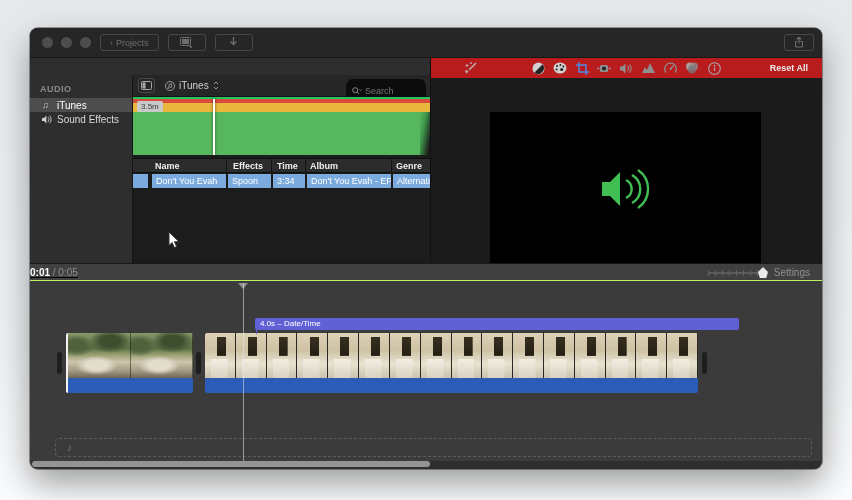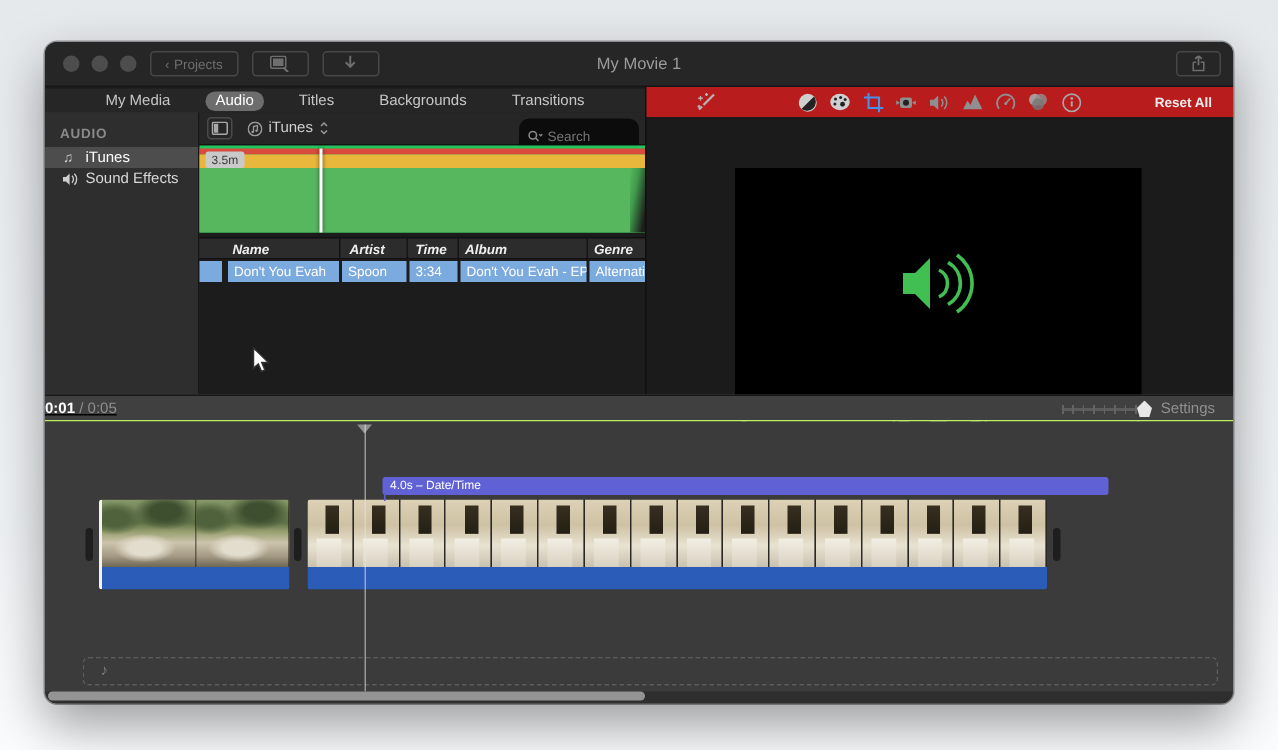--- a/index.html
+++ b/index.html
@@ -56,21 +56,21 @@
   .wf-yellow { position:absolute; left:0; top:6px;  width:100%; height:9px;  background:#e9b73b; }
   .wf-green  { position:absolute; left:0; top:15px; width:100%; height:43px; background:#57b75e; }
   .wf-end { position:absolute; right:0; top:15px; width:10px; height:43px;
             background:linear-gradient(100deg,#57b75e 0%,#3f9a4b 35%,#1c1c1c 88%); }
   .wf-badge { position:absolute; left:4px; top:4px; background:#c9c9c9; color:#3a3a3a; font-size:8px;
               padding:1px 4px; border-radius:2px; z-index:3; }
   .wf-playhead { position:absolute; left:80px; top:2px; width:2px; height:56px; background:#fff;
                  box-shadow:0 0 3px rgba(0,0,0,.6); z-index:2; }
   
   .tbl-header { position:absolute; left:0; top:83px; width:297px; height:15px; background:#2c2c2c;
-                border-top:1px solid #101010; border-bottom:1px solid #101010;font-style:italic; }
+                border-top:1px solid #101010; border-bottom:1px solid #101010; }
   .tbl-header span { position:absolute; top:2px; color:#efefef; font-size:9px; font-weight:bold; }
   .col-sep { position:absolute; top:0; width:1px; height:15px; background:#141414; }
   .tbl-row { position:absolute; left:0; top:99px; width:297px; height:30px; }
   .cell { position:absolute; top:0; height:14px; background:#7aaade; color:#fff; font-size:9px;
           line-height:14px; padding-left:4px; overflow:hidden; white-space:nowrap; }
   
   .adjustbar { position:absolute; left:0; top:0; width:100%; height:20px; background:#b91c1c; }
   .adj-group { position:absolute; left:100px; top:0; height:20px; display:flex; align-items:center; gap:8px; }
   .adj { width:14px; height:14px; display:flex; align-items:center; justify-content:center; }
   .wand { position:absolute; left:33px; top:3px; }
@@ -152,40 +152,32 @@
           </svg>
       </span>
     </div>
     <div class="tb-btn" style="padding:0 11px;">
       <span class="adj">
         <svg width="9" height="11" viewBox="0 0 9 11">
             <path d="M4.5 0 v7 M1.5 4.5 L4.5 7.5 L7.5 4.5" fill="none" stroke="#6e6e6e" stroke-width="1.3"></path>
           </svg>
       </span>
     </div>
-    <div class="win-title">My Movie 1</div>
     <div class="share-btn">
       <svg width="10" height="11" viewBox="0 0 10 11">
           <path d="M5 0.5 v6 M2.8 2.2 L5 0.3 L7.2 2.2" fill="none" stroke="#6e6e6e" stroke-width="1.2"></path>
           <path d="M1 4.5 h-0 M1.5 4.5 v5.5 h7 v-5.5 h-2" fill="none" stroke="#6e6e6e"></path>
           <path d="M1.5 4.5 h2" fill="none" stroke="#6e6e6e"></path>
         </svg>
     </div>
   </div>
 
   <div class="content">
 
     <div class="browser">
-      <div class="tabbar">
-        <span class="tab">My Media</span>
-        <span class="tab active">Audio</span>
-        <span class="tab">Titles</span>
-        <span class="tab">Backgrounds</span>
-        <span class="tab">Transitions</span>
-      </div>
 
       <div class="sidebar">
         <div class="sb-header">AUDIO</div>
         <div class="sb-item selected">
           <span class="sb-ic">♫</span>
           <span>iTunes</span>
         </div>
         <div class="sb-item">
           <span class="sb-ic">
             <svg width="10" height="9" viewBox="0 0 10 9">
@@ -231,21 +223,21 @@
           <div class="wf-red"></div>
           <div class="wf-yellow"></div>
           <div class="wf-green"></div>
           <div class="wf-end"></div>
           <div class="wf-badge">3.5m</div>
           <div class="wf-playhead"></div>
         </div>
 
         <div class="tbl-header">
           <span style="left:22px">Name</span>
-          <span style="left:100px">Artist</span>
+          <span style="left:100px">Effects</span>
           <span style="left:144px">Time</span>
           <span style="left:177px">Album</span>
           <span style="left:263px">Genre</span>
           <i class="col-sep" style="left:93px"></i>
           <i class="col-sep" style="left:138px"></i>
           <i class="col-sep" style="left:172px"></i>
           <i class="col-sep" style="left:258px"></i>
         </div>
 
         <div class="tbl-row">

